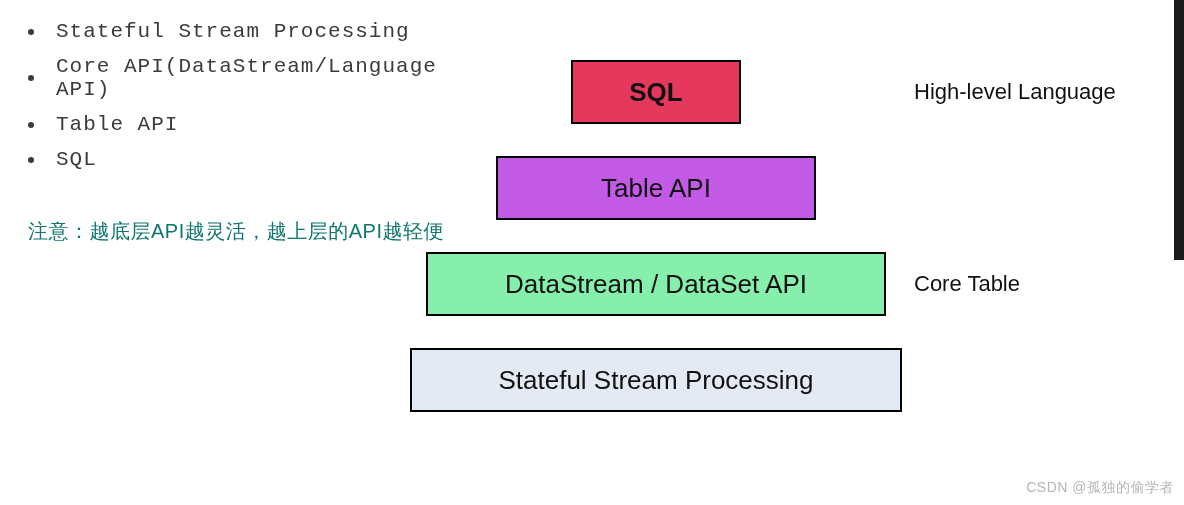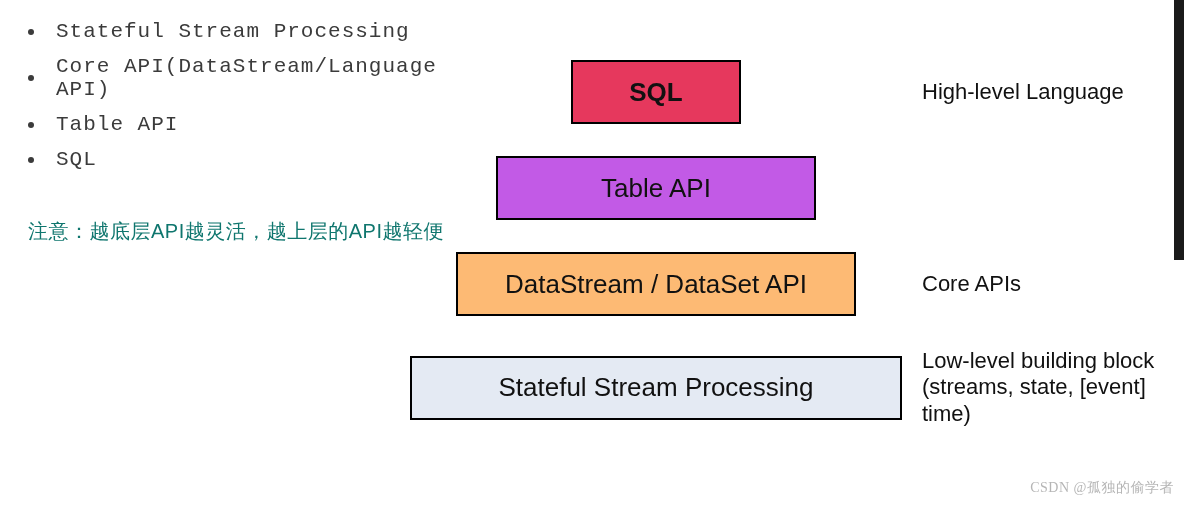--- a/index.html
+++ b/index.html
@@ -67,36 +67,36 @@
     border: 2px solid #000;
     display: flex;
     align-items: center;
     justify-content: center;
     font-size: 26px;
     font-weight: 400;
     color: #111;
   }
   .block.sql      { width: 170px; background: #e6385d; font-weight: 600; }
   .block.table    { width: 320px; background: #c25ae6; }
-  .block.ds       { width: 400px; background: #fdba74; }
+  .block.ds       { width: 460px; background: #86efac; }
   .block.stateful { width: 492px; background: #e4eaf3; }
   .desc {
-    margin-left: 20px;
+    margin-left: 12px;
     font-size: 22px;
     color: #111;
     line-height: 1.2;
     max-width: 250px;
   }
   .watermark {
     position: absolute;
     right: 10px;
     bottom: 8px;
     font-size: 14px;
     color: rgba(120,120,120,0.55);
-    font-family: Liberation Serif, serif;
+    font-family: Liberation Sans, sans-serif;
     letter-spacing: 0.5px;
     margin-left: 12px;
   }
   .side-bar {
     position: absolute;
     right: 0;
     top: 0;
     width: 10px;
     height: 260px;
     background: #1a1a1a;
@@ -139,26 +139,25 @@
   <div class="row">
     <div class="block-wrap">
       <div class="block table">Table API</div>
     </div>
   </div>
 
   <div class="row">
     <div class="block-wrap">
       <div class="block ds">DataStream / DataSet API</div>
     </div>
-    <div class="desc">Core APIs</div>
+    <div class="desc">Core Table</div>
   </div>
 
   <div class="row">
     <div class="block-wrap">
       <div class="block stateful">Stateful Stream Processing</div>
     </div>
-    <div class="desc">Low-level building block (streams, state, [event] time)</div>
   </div>
 
 </div>
 
 <div class="watermark">CSDN @孤独的偷学者</div>
 <div class="side-bar"></div>
 
 </body></html>

